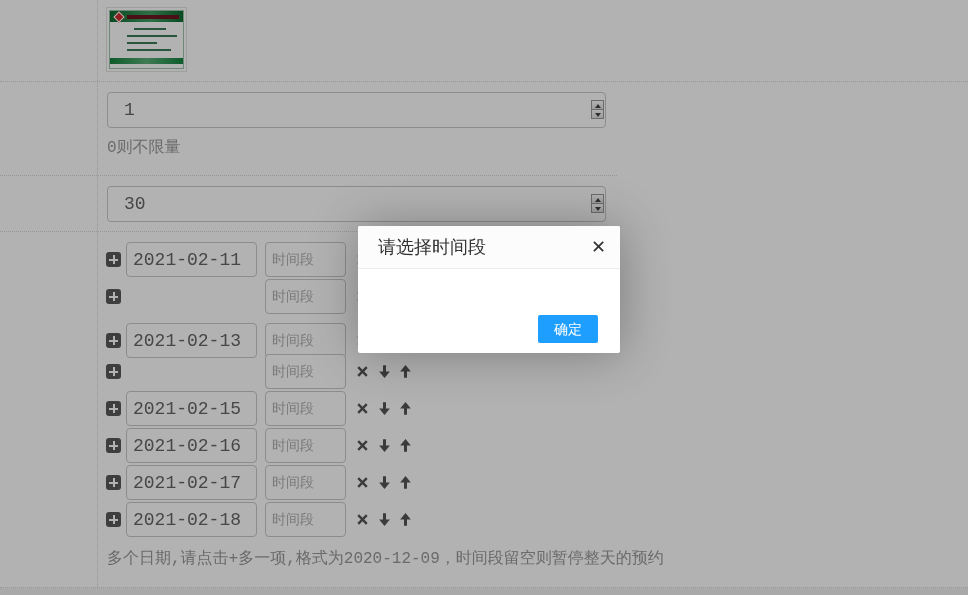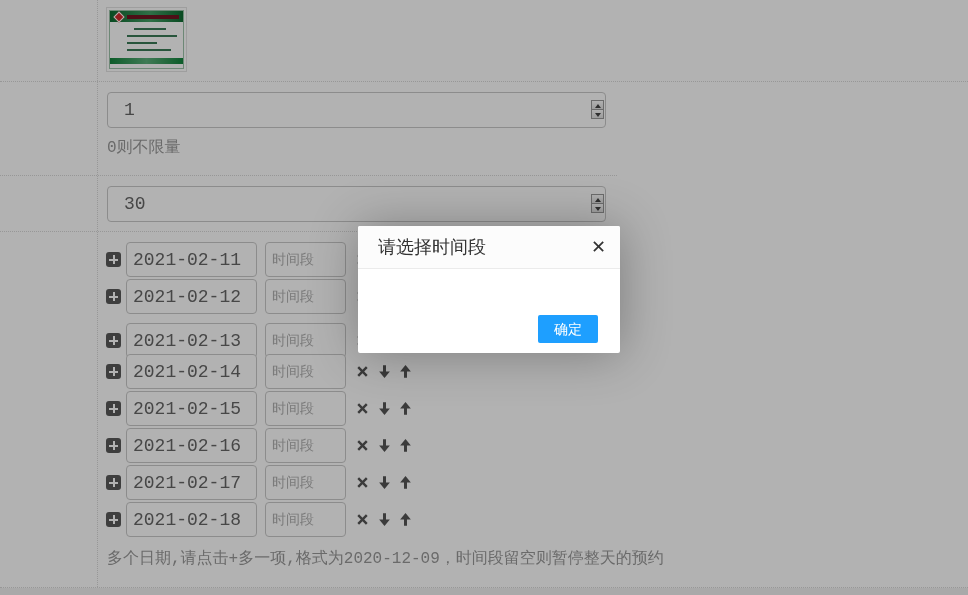--- a/index.html
+++ b/index.html
@@ -147,21 +147,20 @@
         <svg viewBox="0 0 14 14">
           <path d="M7 1 12 7H8.4v5.8H5.6V7H2Z"></path>
         </svg>
       </span>
   </div>
 
   <div class="row" style="top:279px;">
     <span class="plus-btn">
         <span class="plus-glyph"></span>
       </span>
-    <input class="date-input sim" value="2021-02-12" style="">
     <input class="time-input sim" placeholder="时间段" style="">
     <span class="row-icon icon-x">
         <svg viewBox="0 0 14 14">
           <path d="M2.2 3.8 3.8 2.2 7 5.4 10.2 2.2 11.8 3.8 8.6 7 11.8 10.2 10.2 11.8 7 8.6 3.8 11.8 2.2 10.2 5.4 7Z"></path>
         </svg>
       </span>
     <span class="row-icon icon-down">
         <svg viewBox="0 0 14 14">
           <path d="M5.6 1.2h2.8V7H12L7 13 2 7h3.6Z"></path>
         </svg>
@@ -193,21 +192,20 @@
         <svg viewBox="0 0 14 14">
           <path d="M7 1 12 7H8.4v5.8H5.6V7H2Z"></path>
         </svg>
       </span>
   </div>
 
   <div class="row" style="top:354px;">
     <span class="plus-btn">
         <span class="plus-glyph"></span>
       </span>
-    <input class="date-input sim" value="2021-02-14" style="">
     <input class="time-input sim" placeholder="时间段" style="">
     <span class="row-icon icon-x">
         <svg viewBox="0 0 14 14">
           <path d="M2.2 3.8 3.8 2.2 7 5.4 10.2 2.2 11.8 3.8 8.6 7 11.8 10.2 10.2 11.8 7 8.6 3.8 11.8 2.2 10.2 5.4 7Z"></path>
         </svg>
       </span>
     <span class="row-icon icon-down">
         <svg viewBox="0 0 14 14">
           <path d="M5.6 1.2h2.8V7H12L7 13 2 7h3.6Z"></path>
         </svg>

